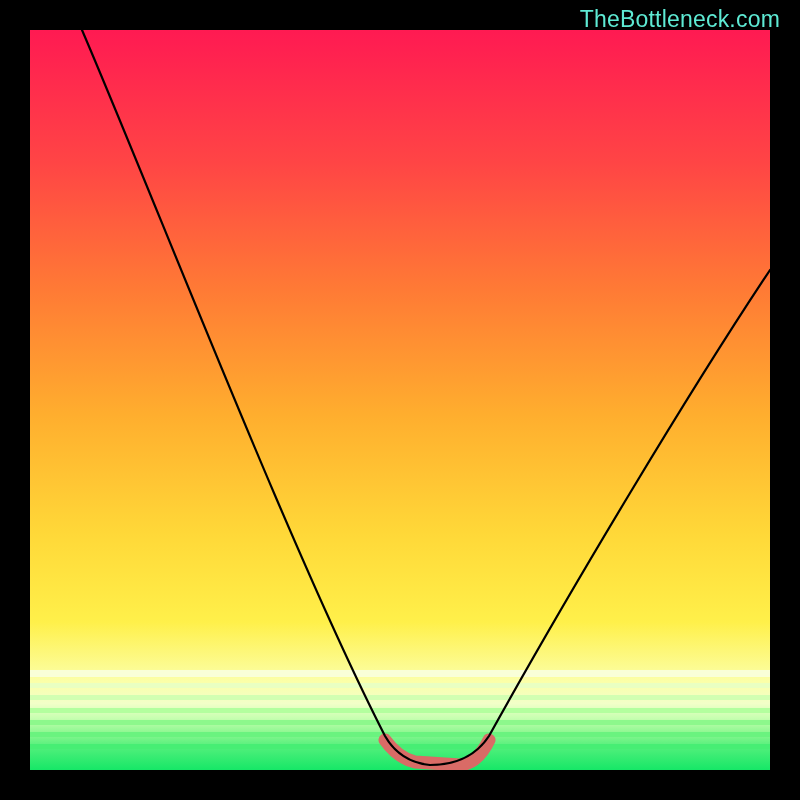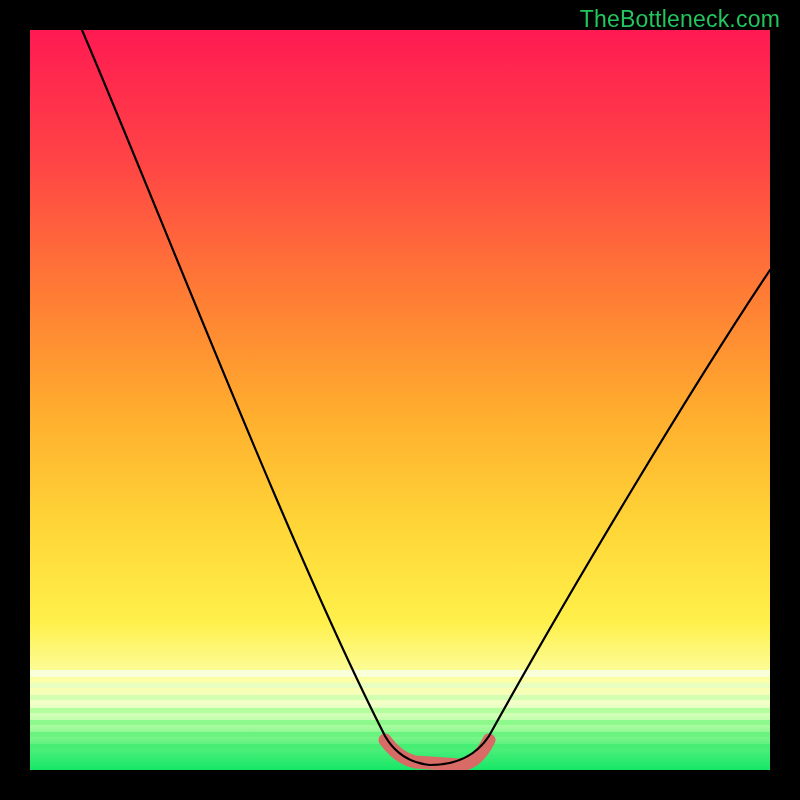--- a/index.html
+++ b/index.html
@@ -38,21 +38,21 @@
     position: absolute;
     left: 0;
     top: 0;
     width: 740px;
     height: 740px;
   }
   .watermark {
     position: absolute;
     top: 6px;
     right: 20px;
-    color: #22c55e;
+    color: #5eead4;
     font-size: 23px;
     font-weight: 500;
     letter-spacing: 0.2px;
   }
 </style>
 </head>
 <body>
 
 <div class="frame">
 

